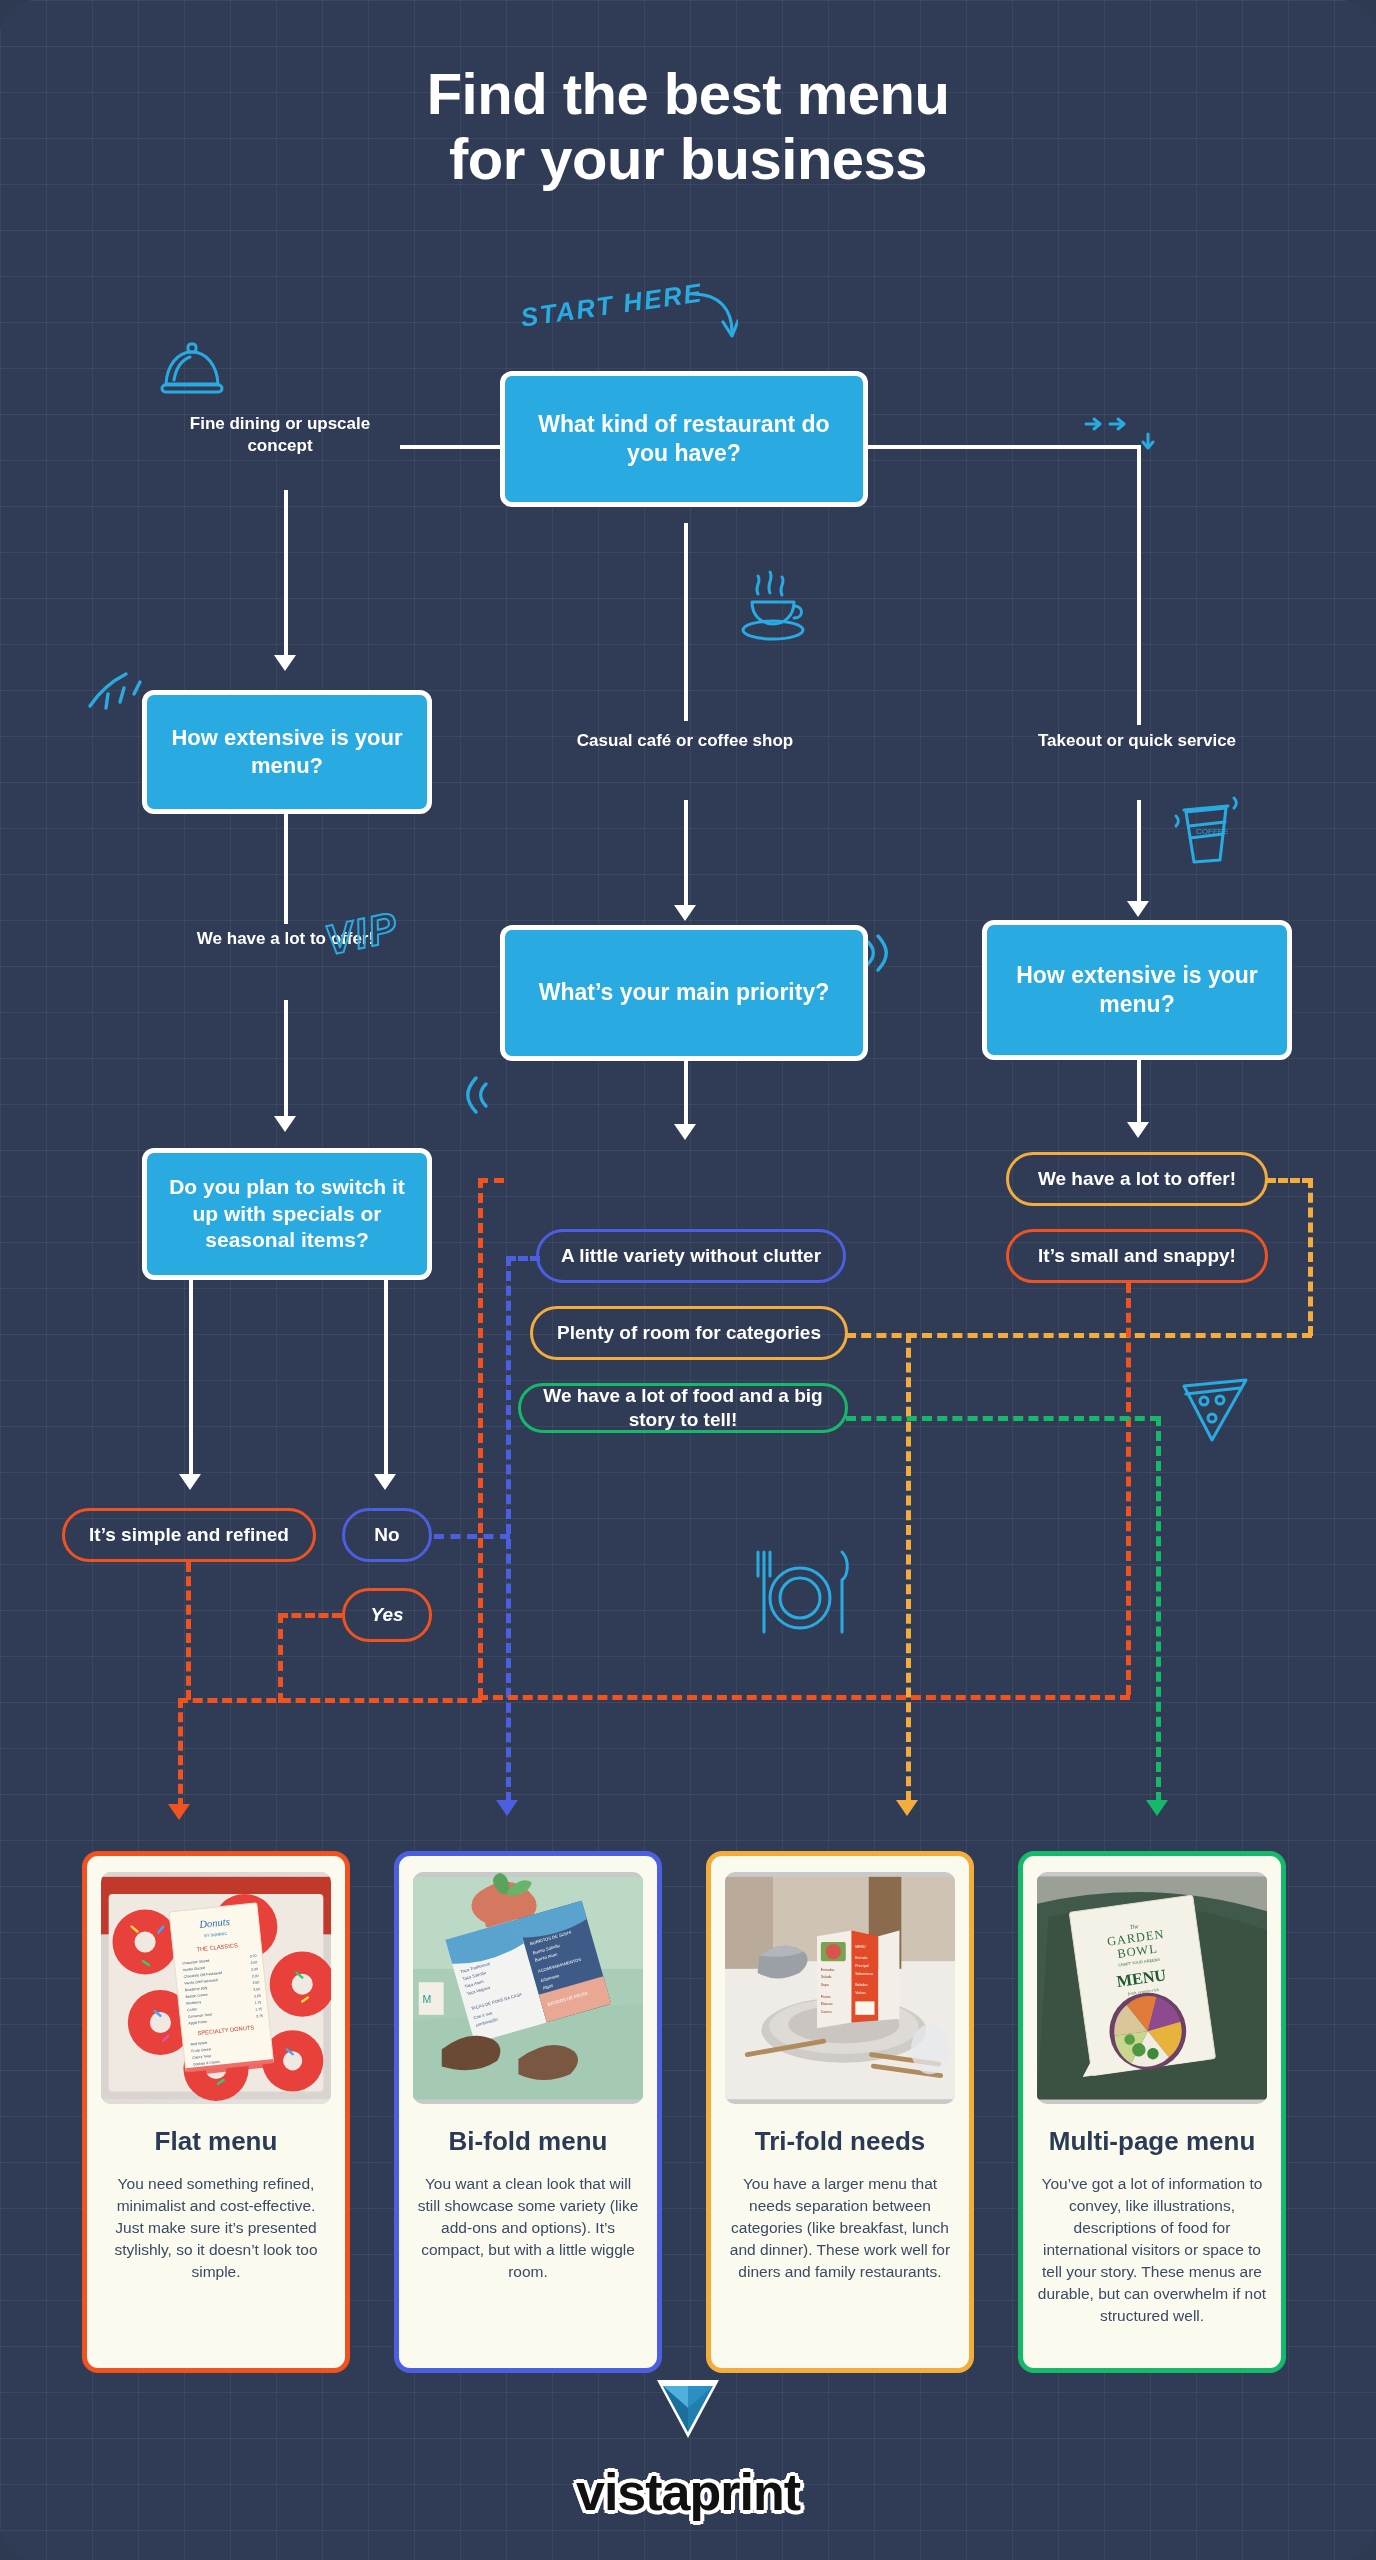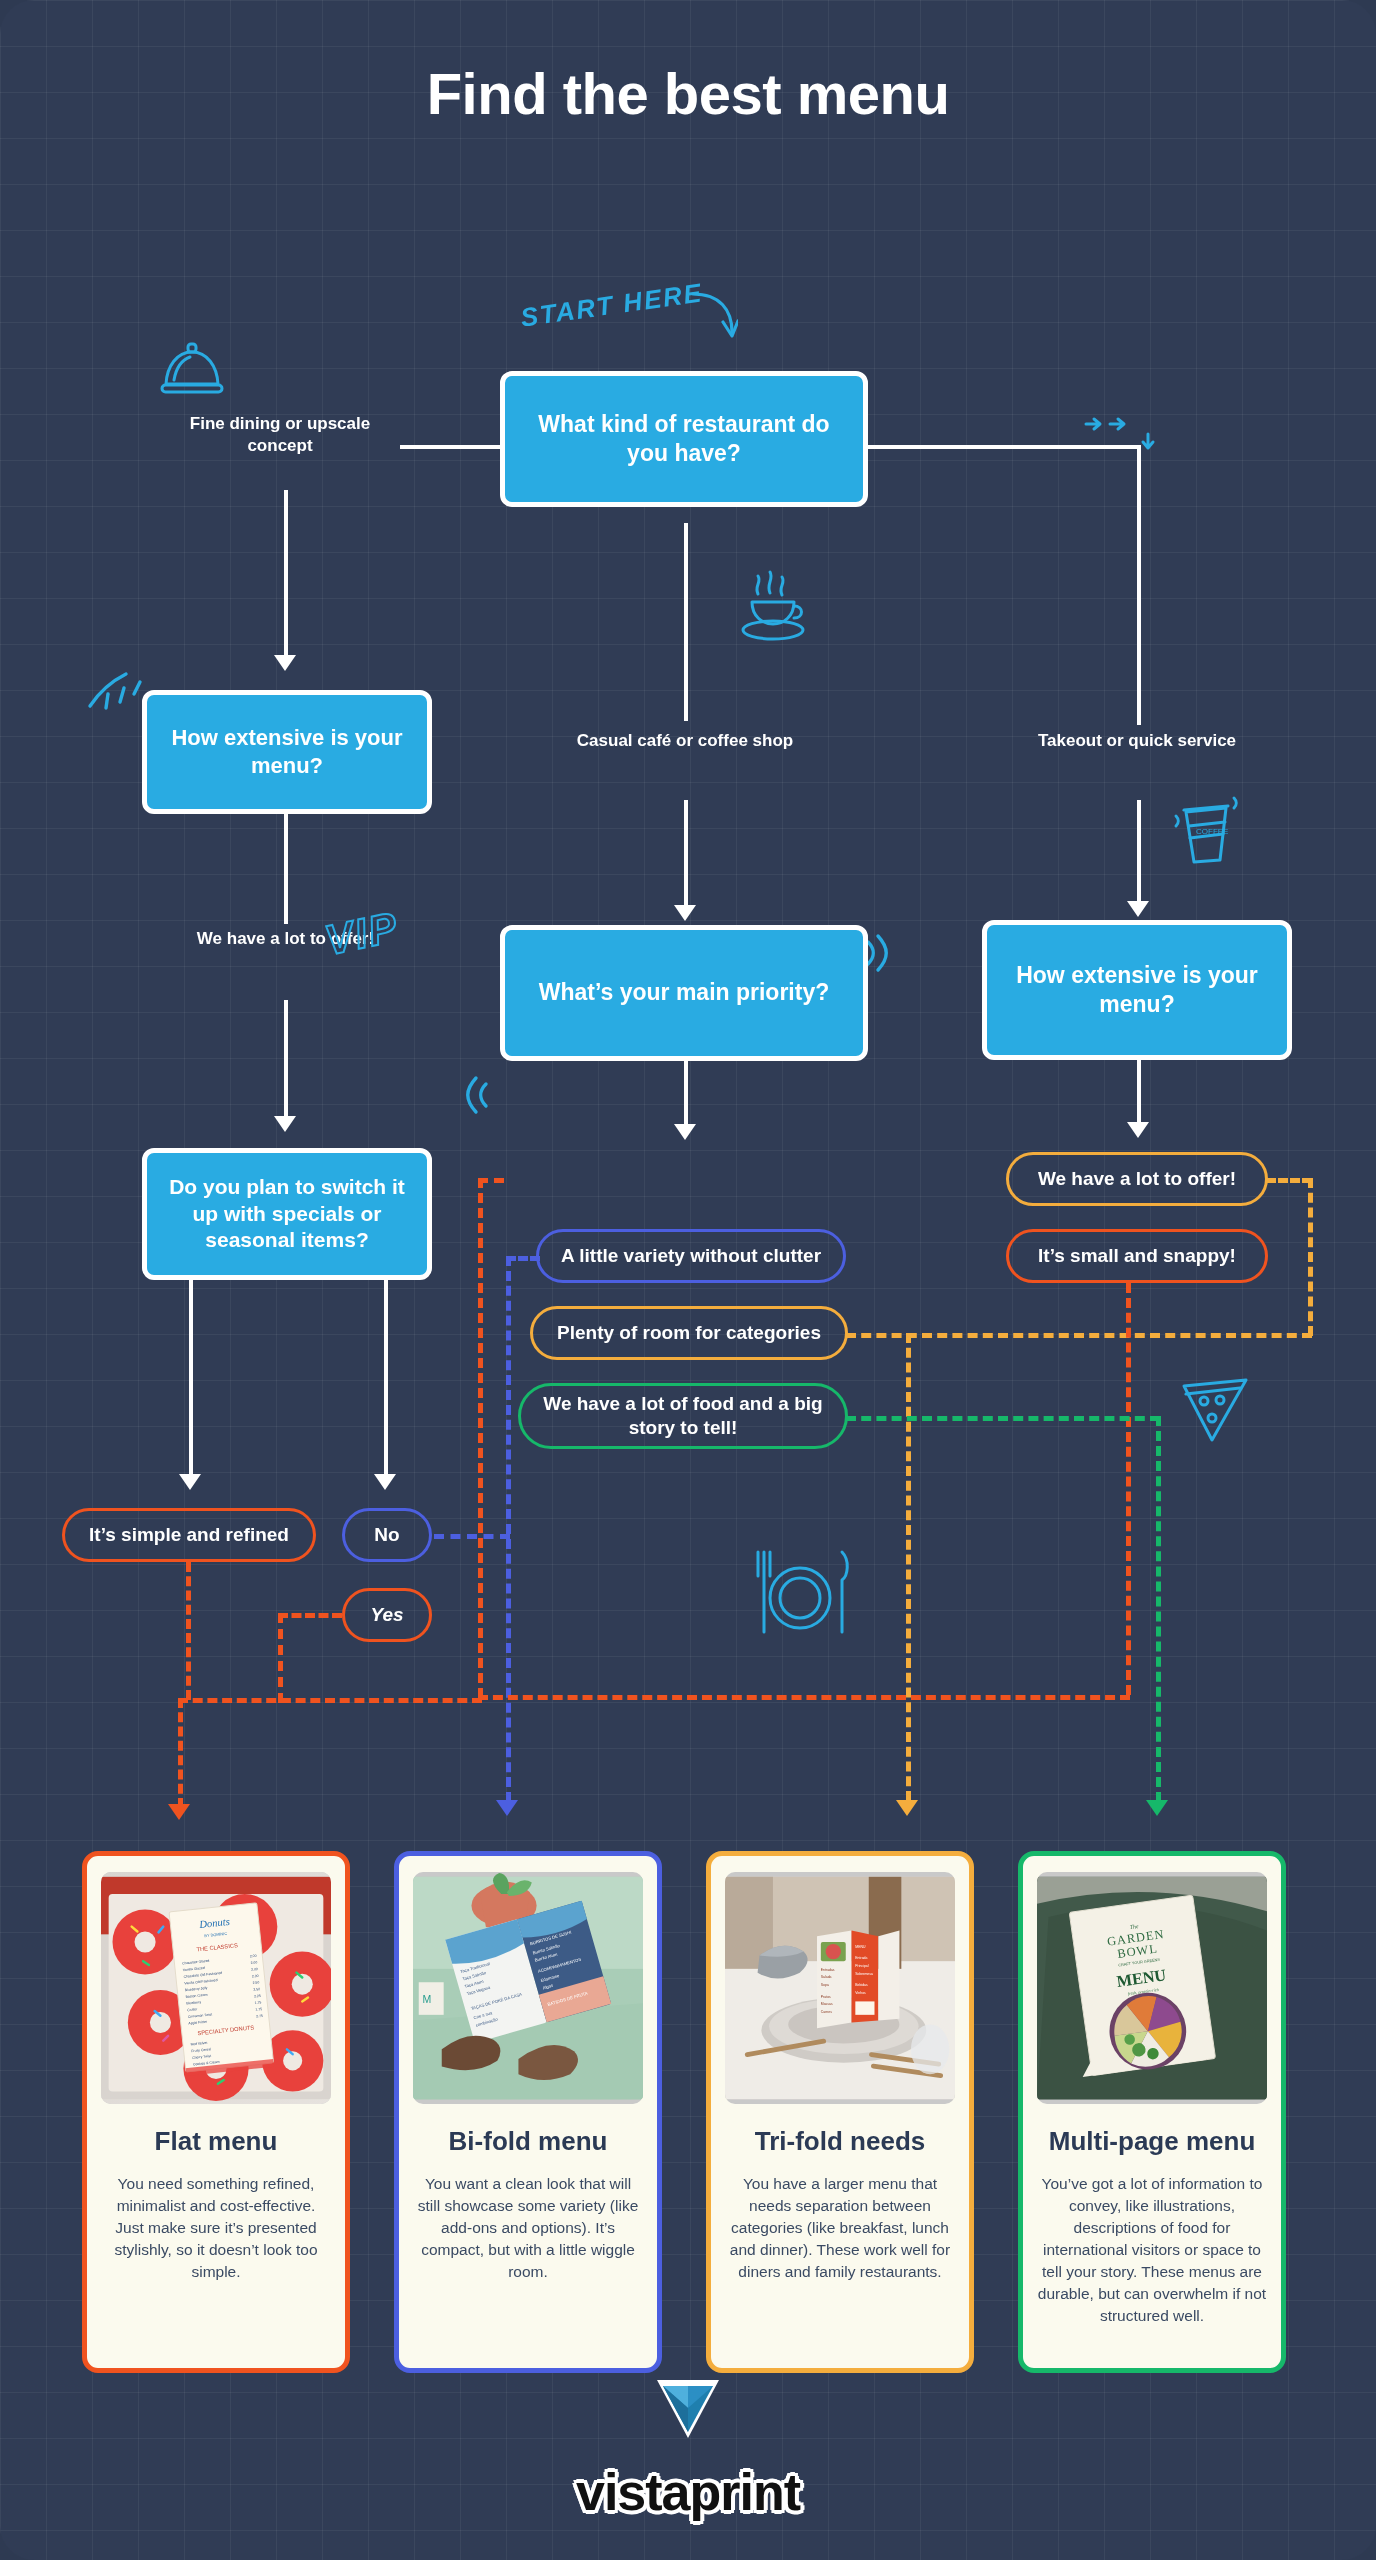--- a/index.html
+++ b/index.html
@@ -124,20 +124,21 @@
       -4px 0 0 #fff, 4px 0 0 #fff, 0 -4px 0 #fff, 0 4px 0 #fff;
   }
 </style>
 </head>
 <body>
 
 <div id="page">
 
   <div class="title">
     <span>Find the best menu</span>
+    <span class="l2">for your business</span>
   </div>
 
   <div class="starthere" style="left:520px;top:290px;">START HERE</div>
   <div class="doodle" style="left:690px;top:288px;">
     <svg width="48" height="60" viewBox="0 0 48 60" fill="none" stroke="#29abe2" stroke-width="3.2" stroke-linecap="round">
       <path d="M3 6 C30 6 42 22 42 44"></path>
       <path d="M33 34 L42 48 L48 33" stroke-linejoin="round" fill="none"></path>
     </svg>
   </div>
 
@@ -290,21 +291,21 @@
   </div>
   <div class="ln lnv" style="left:684px;top:1059px;height:68px;"></div>
   <div class="arrowdown" style="left:674px;top:1124px;"></div>
 
   <div class="pill blue" style="left:536px;top:1229px;width:310px;height:54px;">
     <span>A little variety without clutter</span>
   </div>
   <div class="pill yellow" style="left:530px;top:1306px;width:318px;height:54px;">
     <span>Plenty of room for categories</span>
   </div>
-  <div class="pill green" style="left:518px;top:1383px;width:330px;height:66px;padding:12px 18px;">
+  <div class="pill green" style="left:518px;top:1383px;width:330px;height:50px;padding:12px 18px;">
     <span>We have a lot of food and a big story to tell!</span>
   </div>
 
   <div class="qbox" style="left:982px;top:920px;width:310px;height:140px;font-size:23px;padding:0 20px;">
     <span>How extensive is your menu?</span>
   </div>
   <div class="ln lnv" style="left:1137px;top:1058px;height:68px;"></div>
   <div class="arrowdown" style="left:1127px;top:1122px;"></div>
 
   <div class="pill yellow" style="left:1006px;top:1152px;width:262px;height:54px;">

